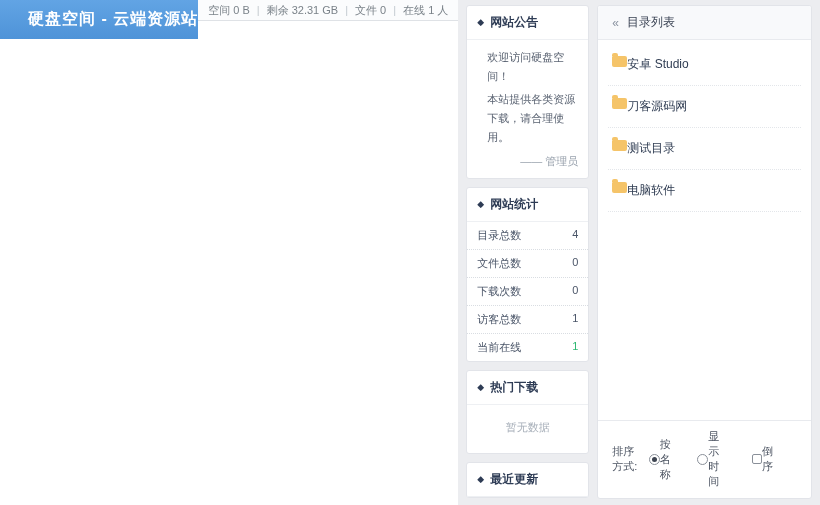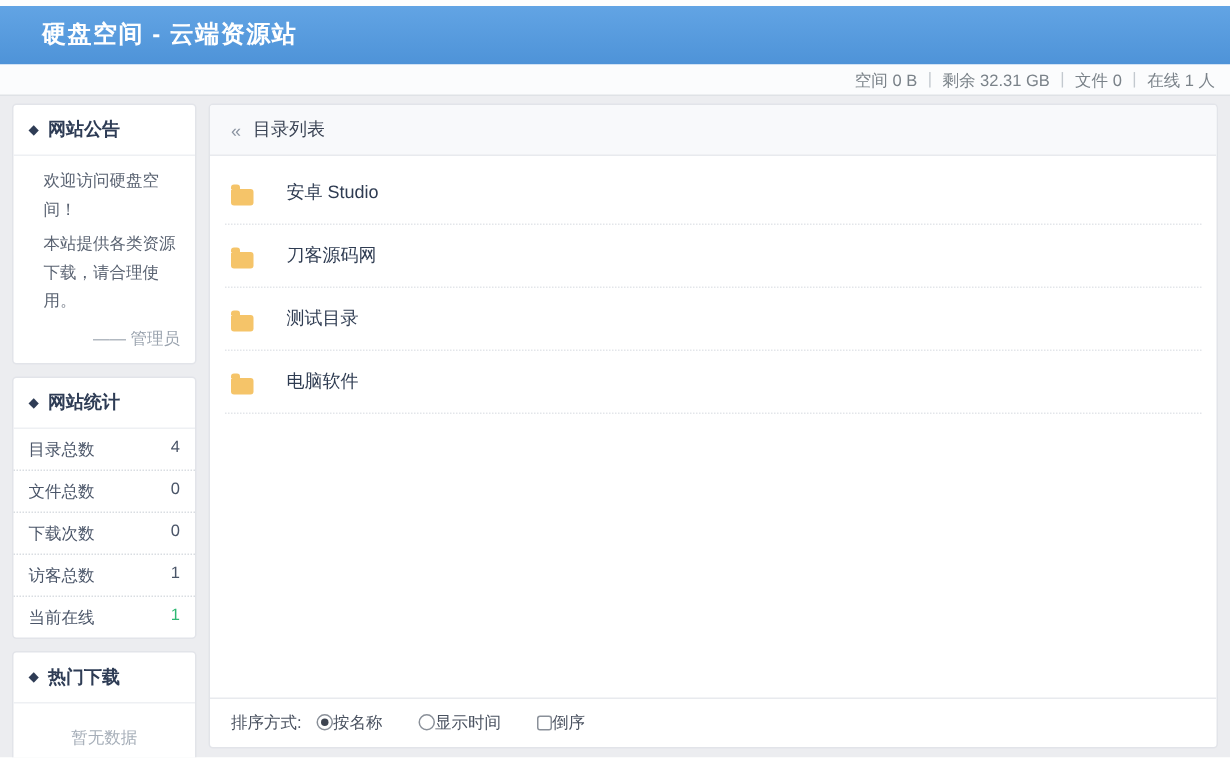--- a/index.html
+++ b/index.html
@@ -2,21 +2,21 @@
 <html><head>
 <meta charset="utf-8">
 <style>
   * { box-sizing: border-box; margin: 0; padding: 0; }
   html, body { width: 820px; height: 505px; }
   body {
     font-family: "Liberation Sans", "DejaVu Sans", sans-serif;
     background: #ffffff;
     overflow: hidden;
   }
-  .page { display: flex; flex-direction: column; height: 505px; }
+  .page { display: flex; flex-direction: row; height: 505px; }
 
   .top-strip { height: 4px; background: #fdfdfd; }
 
   .app-header {
     height: 39px;
     background: linear-gradient(180deg, #62a4e4 0%, #4e93d8 100%);
     display: flex; align-items: center;
     padding-left: 28px;
   }
   .app-title {
@@ -91,21 +91,21 @@
     background: #f8f9fb;
     border-bottom: 1px solid #e8eaee;
     padding: 8px 14px;
     font-size: 12px; color: #3a4354;
     display: flex; align-items: center; gap: 8px;
   }
   .collapse-glyph { color: #8a93a0; font-size: 12px; }
 
   .dir-list { flex: 1; padding-top: 4px; overflow: hidden; }
   .dir-item {
-    display: flex; align-items: flex-end; gap: 22px;
+    display: flex; align-items: flex-start; gap: 0;
     margin: 0 10px;
     padding: 12px 4px;
     border-bottom: 1px dotted #e3e6ea;
     font-size: 12px; color: #2f3c52;
     cursor: pointer;
   }
   .folder-icon {
     position: relative;
     width: 15px; height: 11px;
     background: #f5c469;

